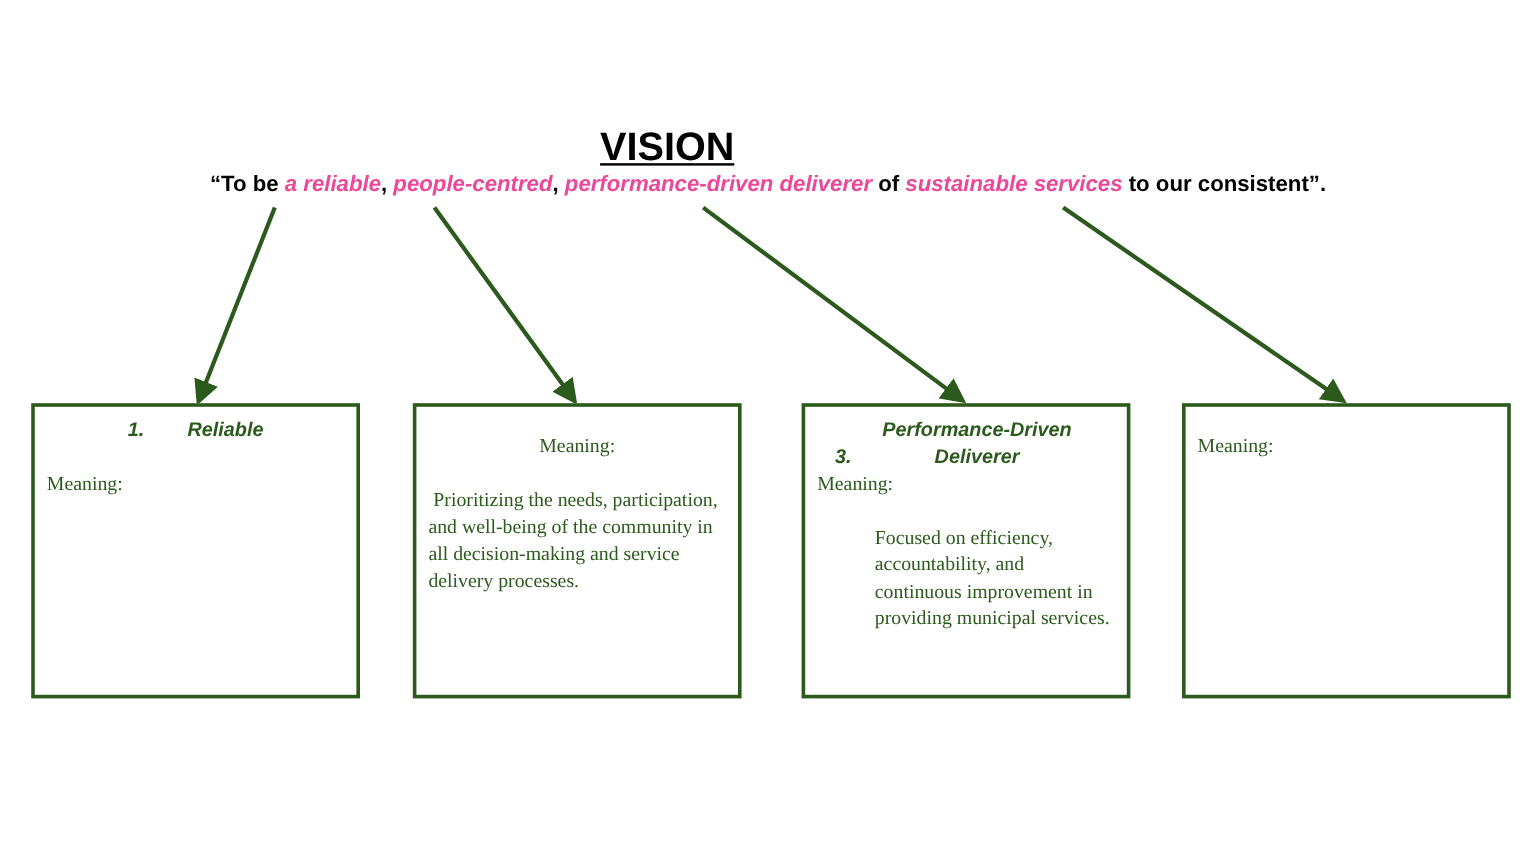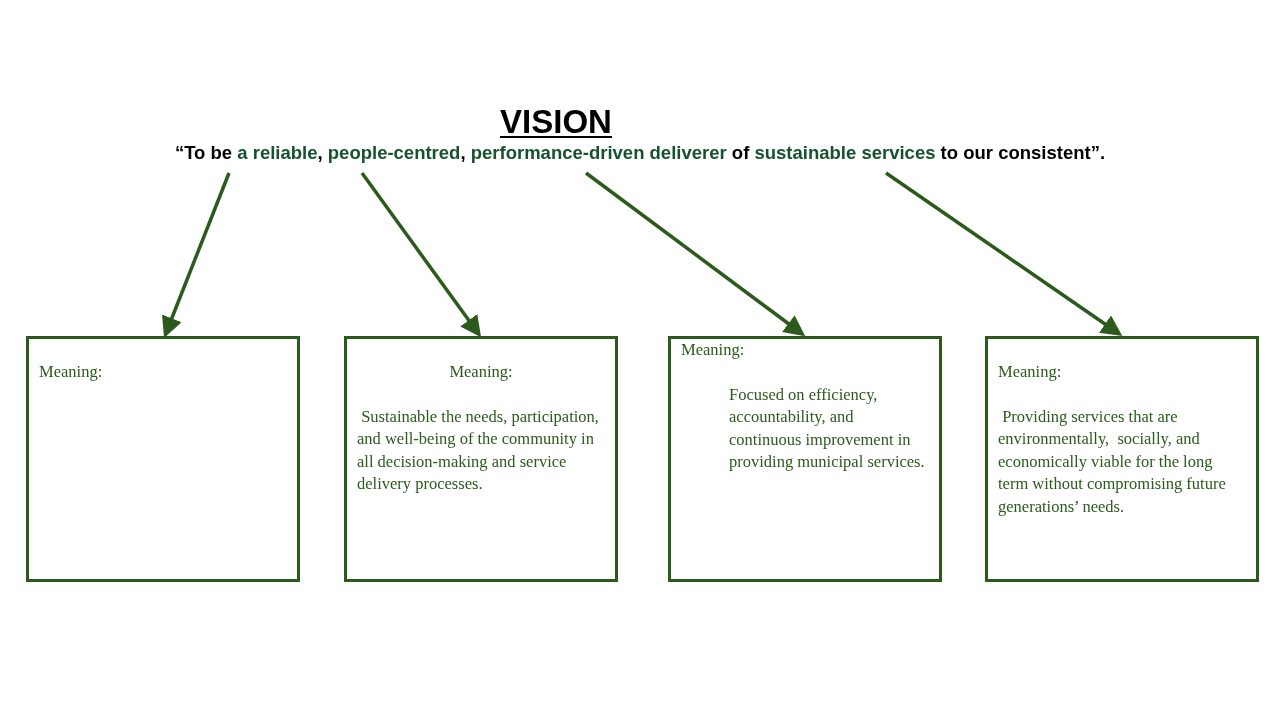--- a/index.html
+++ b/index.html
@@ -1,20 +1,20 @@
 <!DOCTYPE html>
 <html><head>
 <meta charset="utf-8">
 <style>
   html, body { margin: 0; padding: 0; background: #ffffff; }
   body { width: 1280px; height: 720px; position: relative; overflow: hidden; font-family: "Liberation Sans", "DejaVu Sans", sans-serif; }
   .title { position: absolute; left: 0; width: 1112px; top: 103px; text-align: center; font-weight: bold; font-size: 33px; color: #000; }
   .title span { text-decoration: underline; text-decoration-thickness: 2px; text-underline-offset: 3px; }
   .statement { position: absolute; left: 0; width: 1280px; top: 142px; text-align: center; font-weight: bold; font-size: 18.5px; color: #000; white-space: nowrap; }
-  .statement .hl { color: #14532d; }
+  .statement .hl { color: #ec4899; font-style: italic; }
   svg.arrows { position: absolute; left: 0; top: 0; }
   .box { position: absolute; top: 336px; width: 268px; height: 240px; border: 3px solid #2b5a1c; box-sizing: content-box; background: #fff; color: #2b5a1c; font-size: 16.5px; line-height: 22.5px; }
   .box .head { font-weight: bold; font-style: italic; text-align: center; color: #2b5a1c; }
   .box .head.upright { font-style: normal; }
   .box .body { padding: 0 10px; }
   .box p { margin: 0; font-family: Liberation Serif, serif; }
   .gap { height: 22px; }
 </style>
 </head>
 <body>
@@ -31,44 +31,49 @@
       <path d="M0,0 L6,3 L0,6 z" fill="#2b5a1c"></path>
     </marker>
   </defs>
   <line x1="229" y1="173" x2="166" y2="333" stroke="#2b5a1c" stroke-width="3.5" marker-end="url(#ah)"></line>
   <line x1="362" y1="173" x2="478" y2="333" stroke="#2b5a1c" stroke-width="3.5" marker-end="url(#ah)"></line>
   <line x1="586" y1="173" x2="801" y2="333" stroke="#2b5a1c" stroke-width="3.5" marker-end="url(#ah)"></line>
   <line x1="886" y1="173" x2="1118" y2="333" stroke="#2b5a1c" stroke-width="3.5" marker-end="url(#ah)"></line>
 </svg>
 
 <div class="box" style="left:26px;">
+  <div class="head" style="padding-top:8px;">
+    <span>1.</span><span style="display:inline-block;width:36px;"></span><span>Reliable</span>
+  </div>
   <div class="body">
     <div class="gap"></div>
     <p>Meaning:</p>
     <div class="gap"></div>
   </div>
 </div>
 
 <div class="box" style="left:344px;">
   <div class="body">
     <div class="gap"></div>
     <p style="text-align:center;">Meaning:</p>
     <div class="gap"></div>
-    <p style="white-space:pre-wrap;padding-left:0;"> Sustainable the needs, participation, and well-being of the community in all decision-making and service delivery processes.</p>
+    <p style="white-space:pre-wrap;padding-left:0;"> Prioritizing the needs, participation, and well-being of the community in all decision-making and service delivery processes.</p>
   </div>
 </div>
 
 <div class="box" style="left:668px;">
+  <div class="head" style="padding-top:8px;">
+    <span>3.</span> <span style="display:inline-block;width:200px;">Performance-Driven Deliverer</span>
+  </div>
   <div class="body">
     <p>Meaning:</p>
     <div class="gap"></div>
     <p style="white-space:pre-wrap;margin-left:48px;">Focused on efficiency, accountability, and continuous improvement in providing municipal services.</p>
   </div>
 </div>
 
 <div class="box" style="left:985px;">
   <div class="body">
     <div class="gap"></div>
     <p>Meaning:</p>
     <div class="gap"></div>
-    <p style="white-space:pre-wrap;"> Providing services that are environmentally,  socially, and economically viable for the long term without compromising future generations’ needs.</p>
   </div>
 </div>
 
 </body></html>

